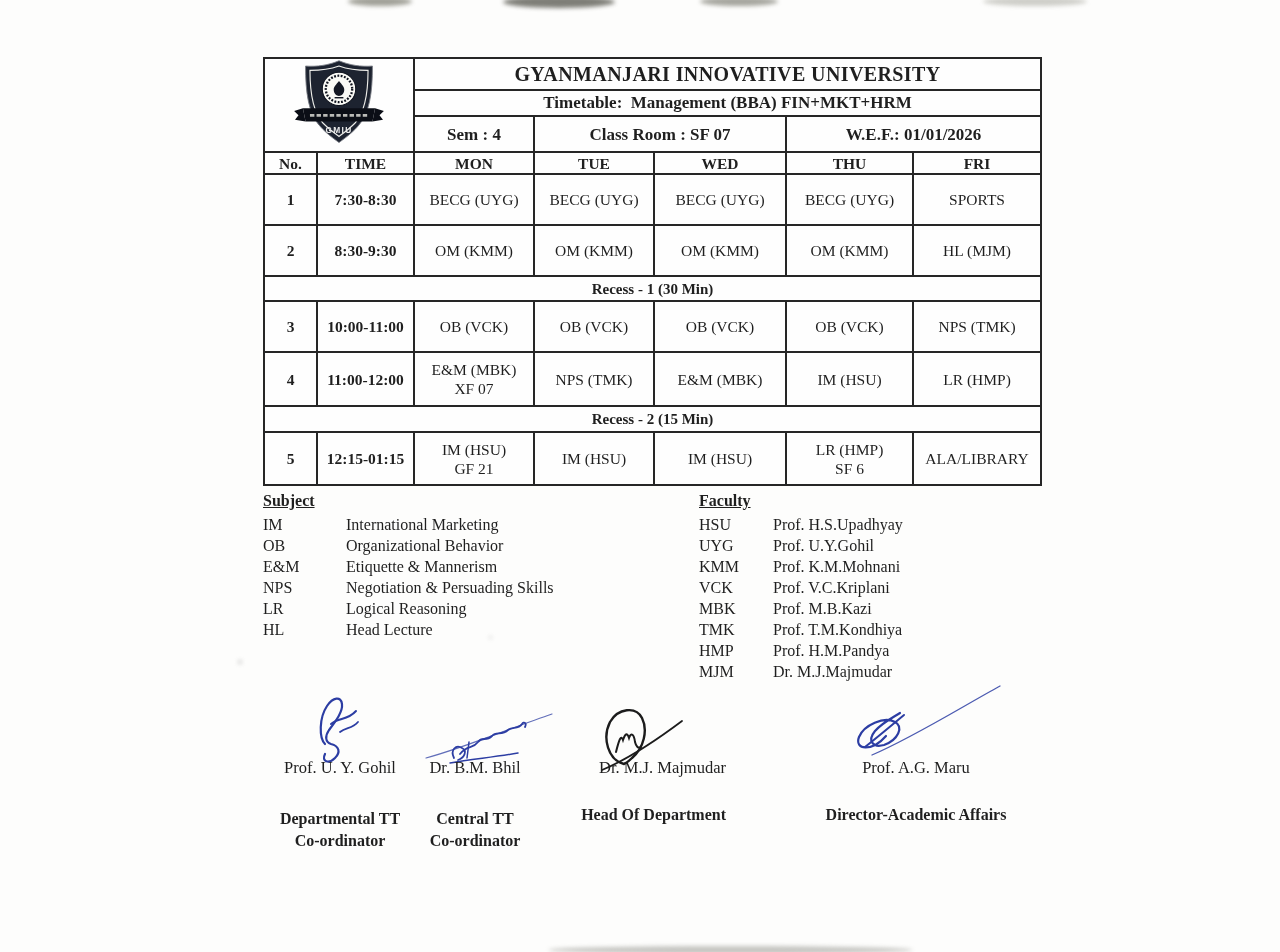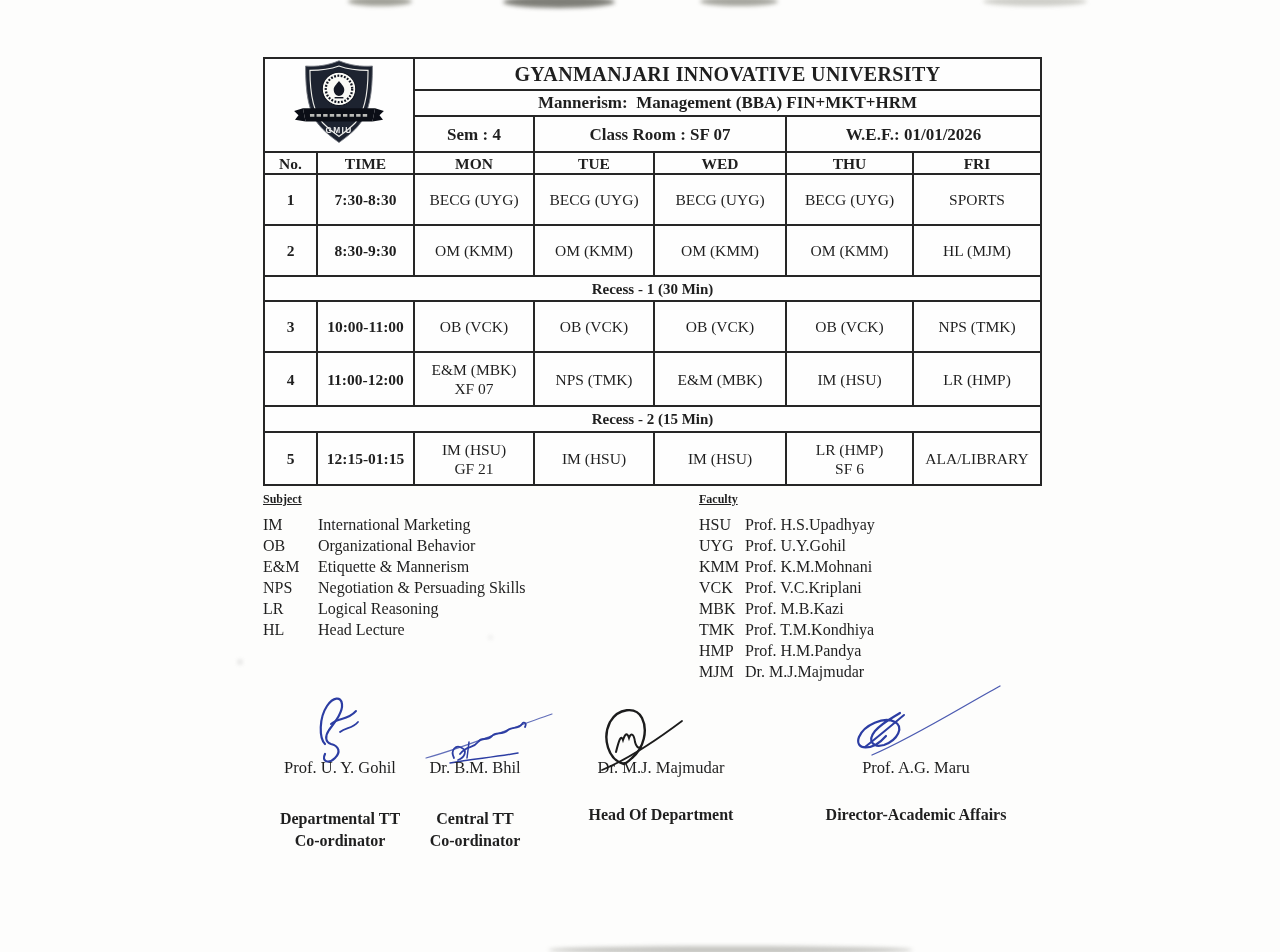--- a/index.html
+++ b/index.html
@@ -34,32 +34,32 @@
   tr.r-cols td{font-size:15.5px;font-weight:bold;}
   td.c-no,td.c-time{font-weight:bold;}
   tr.r-recess td{font-size:15px;font-weight:bold;}
   td.logo-cell{vertical-align:middle;}
   .cellsub{display:block;}
 
   
   .legend-col{position:absolute;font-size:16px;}
   .subjects{left:263px;top:492px;}
   .faculty{left:699px;top:492px;}
-  .legend-head{font-weight:bold;text-decoration:underline;font-size:12px;height:22px;}
-  .legend-row{display:flex;height:21px;align-items:center;}
+  .legend-head{font-weight:bold;text-decoration:underline;font-size:16px;height:22px;}
+  .legend-row{display:flex;height:21px;align-items:center;gap:28px;}
   .subjects .abbr{width:55px;flex:0 0 55px;}
   .faculty .abbr{width:46px;flex:0 0 46px;}
 
   
   .sig-block{position:absolute;text-align:center;}
   .sig-name{font-size:16.5px;}
   .sig-role{font-weight:bold;font-size:16px;line-height:1.4;}
   .sb1{left:262px;top:758px;width:156px;}
   .sb2{left:400px;top:758px;width:150px;}
-  .sb3{left:573px;top:758px;width:176px;}
+  .sb3{left:550px;top:758px;width:176px;text-align:right;}
   .sb4{left:810px;top:758px;width:212px;}
   .sb1 .sig-role,.sb2 .sig-role{margin-top:30px;}
   .sb3 .sig-role,.sb4 .sig-role{margin-top:26px;}
   svg.sig{position:absolute;}
   .sig-gohil{left:310px;top:694px;}
   .sig-bhil{left:424px;top:710px;}
   .sig-majmudar{left:596px;top:702px;}
   .sig-maru{left:846px;top:680px;}
 </style>
 </head>
@@ -99,21 +99,21 @@
           <path d="M14 56 L4 59 L9 64 L5 69 L17 71 Z" fill="#0b0e16"></path>
           <path d="M96 56 L106 59 L101 64 L105 69 L93 71 Z" fill="#0b0e16"></path>
           <path d="M14 56 L96 56 L93 71 L17 71 Z" fill="#0b0e16"></path>
           <path d="M22 64 L88 64" stroke="#d9d9d2" stroke-width="3" stroke-dasharray="5 2.5" opacity="0.85"></path>
           <text x="55" y="84" text-anchor="middle" font-size="9.5" font-weight="bold" letter-spacing="1.5" fill="#ececec" font-family="Liberation Sans, sans-serif">GMIU</text>
         </svg>
       </td>
       <td class="title" colspan="5">GYANMANJARI INNOVATIVE UNIVERSITY</td>
     </tr>
     <tr class="r-sub" style="height:25px">
-      <td colspan="5">Mannerism:  Management (BBA) FIN+MKT+HRM</td>
+      <td colspan="5">Timetable:  Management (BBA) FIN+MKT+HRM</td>
     </tr>
     <tr class="r-meta" style="height:35px">
       <td>Sem : 4</td>
       <td colspan="2">Class Room : SF 07</td>
       <td colspan="2">W.E.F.: 01/01/2026</td>
     </tr>
     <tr class="r-cols" style="height:22px">
       <td>No.</td>
       <td>TIME</td>
       <td>MON</td>

